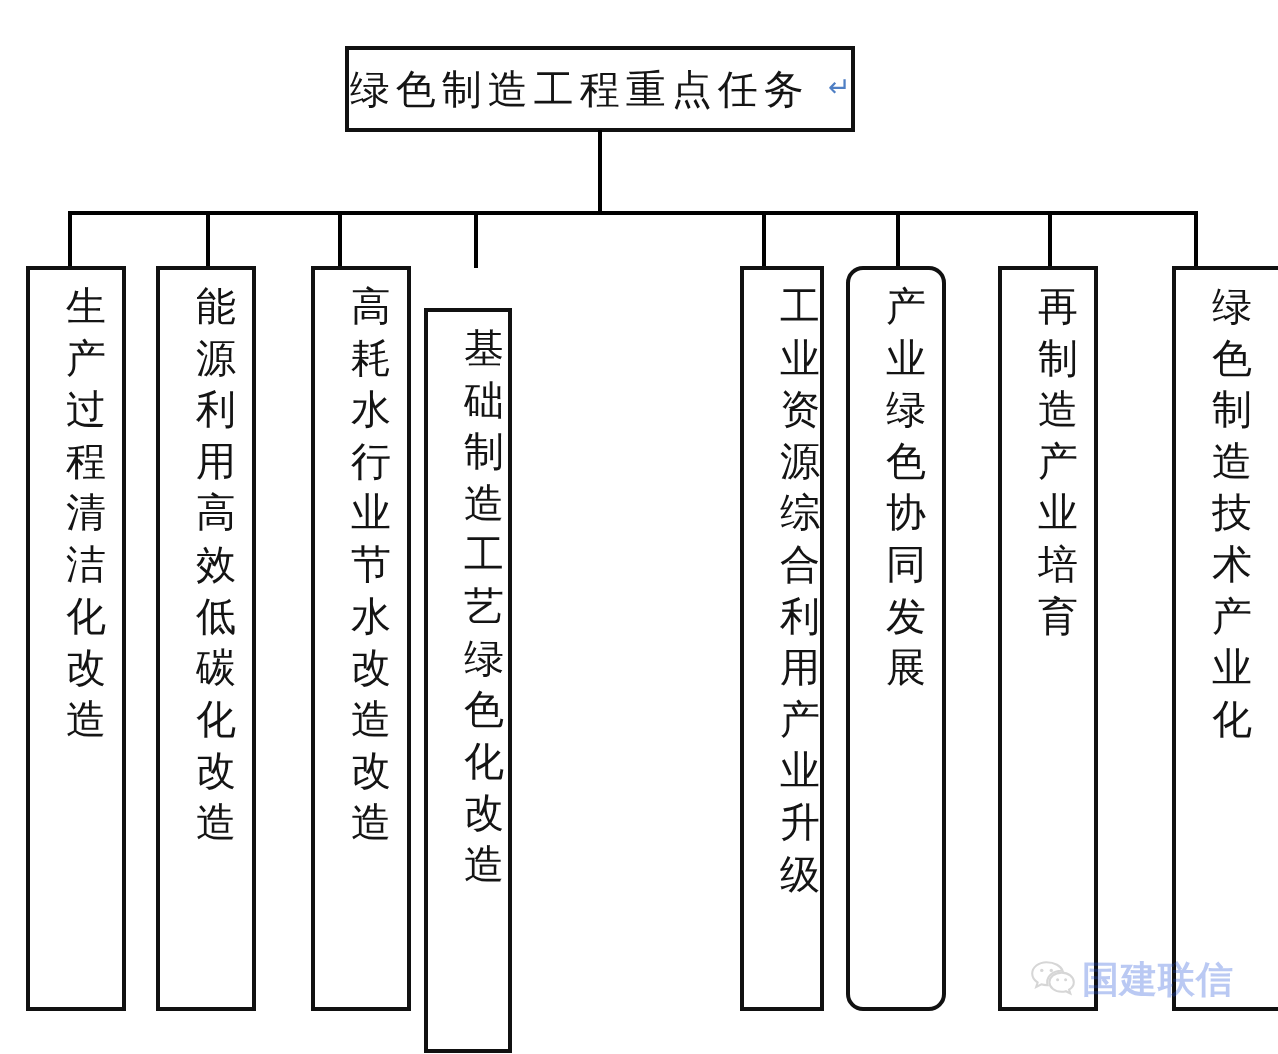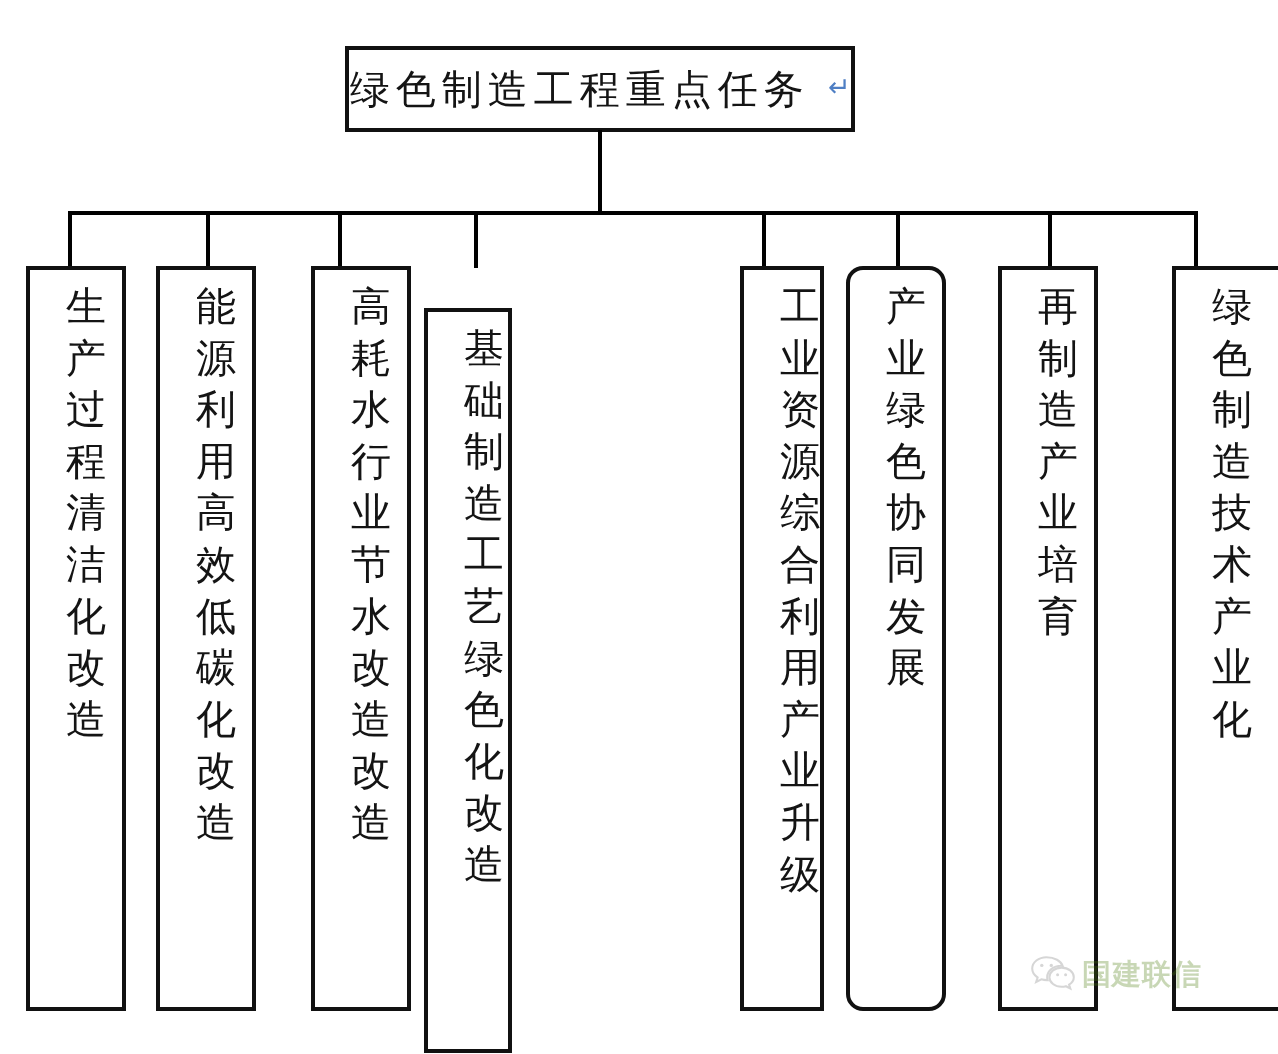--- a/index.html
+++ b/index.html
@@ -97,22 +97,22 @@
     left: 1030px;
     top: 955px;
     display: flex;
     align-items: center;
     gap: 6px;
     opacity: 0.30;
     pointer-events: none;
     user-select: none;
   }
   .wm-text {
-    font-size: 29px;
-    color: #4d7c0f;
+    font-size: 37px;
+    color: #1d4ed8;
     letter-spacing: 1px;
     font-family: "DejaVu Sans", "Liberation Sans", sans-serif;
     font-weight: bold;
   }
   .wm-icon { display: block; }
 </style>
 </head>
 <body>
 
 <div id="diagram">

